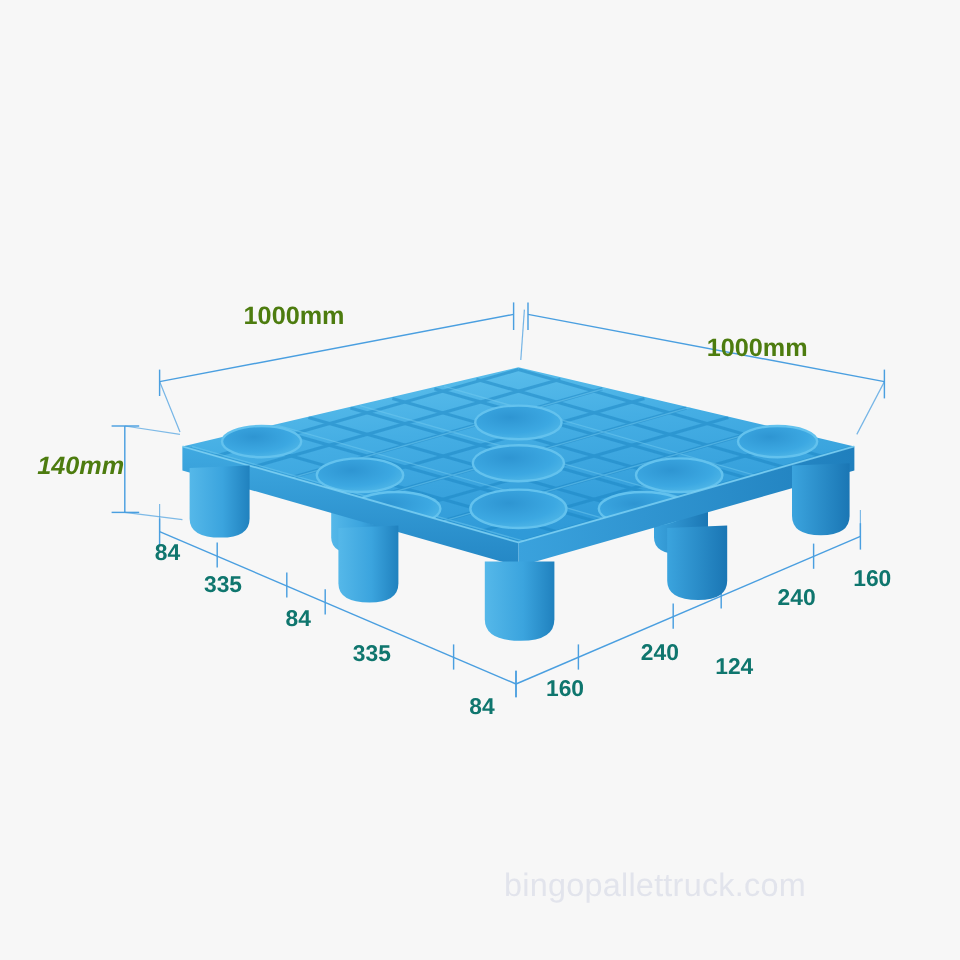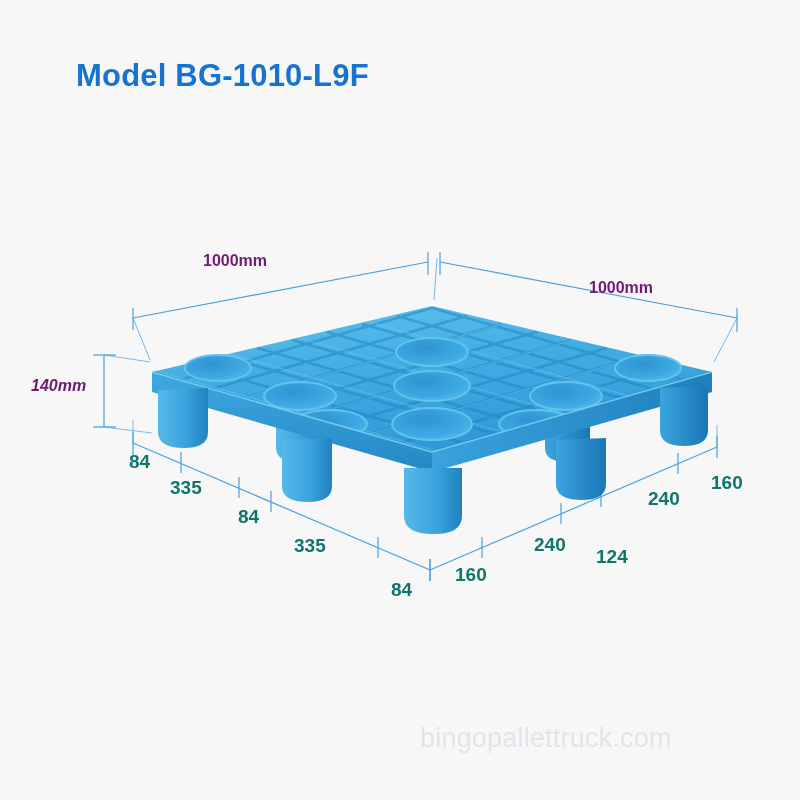--- a/index.html
+++ b/index.html
@@ -47,31 +47,30 @@
   }
   .dimlabel {
     position: absolute;
     color: #0f766e;
     font-size: 19px;
     font-weight: bold;
     white-space: nowrap;
     line-height: 1;
   }
   .dimlabel.mm {
-    font-size: 16px;
-    color: #701a75;
+    font-size: 21px;
+    color: #4d7c0f;
     font-weight: bold;
   }
 </style>
 </head>
 <body>
 
 <div id="stage">
 
-  <div id="title">Model BG-1010-L9F</div>
 
   <svg id="diagram" viewBox="0 0 800 800">
     <defs>
       <linearGradient id="topFace" x1="0" y1="0" x2="0.35" y2="1">
         <stop offset="0%" stop-color="#63c4ee"></stop>
         <stop offset="45%" stop-color="#45aee4"></stop>
         <stop offset="100%" stop-color="#2f9ad8"></stop>
       </linearGradient>
       <linearGradient id="frontFace" x1="0" y1="0" x2="0" y2="1">
         <stop offset="0%" stop-color="#3fa9e1"></stop>

